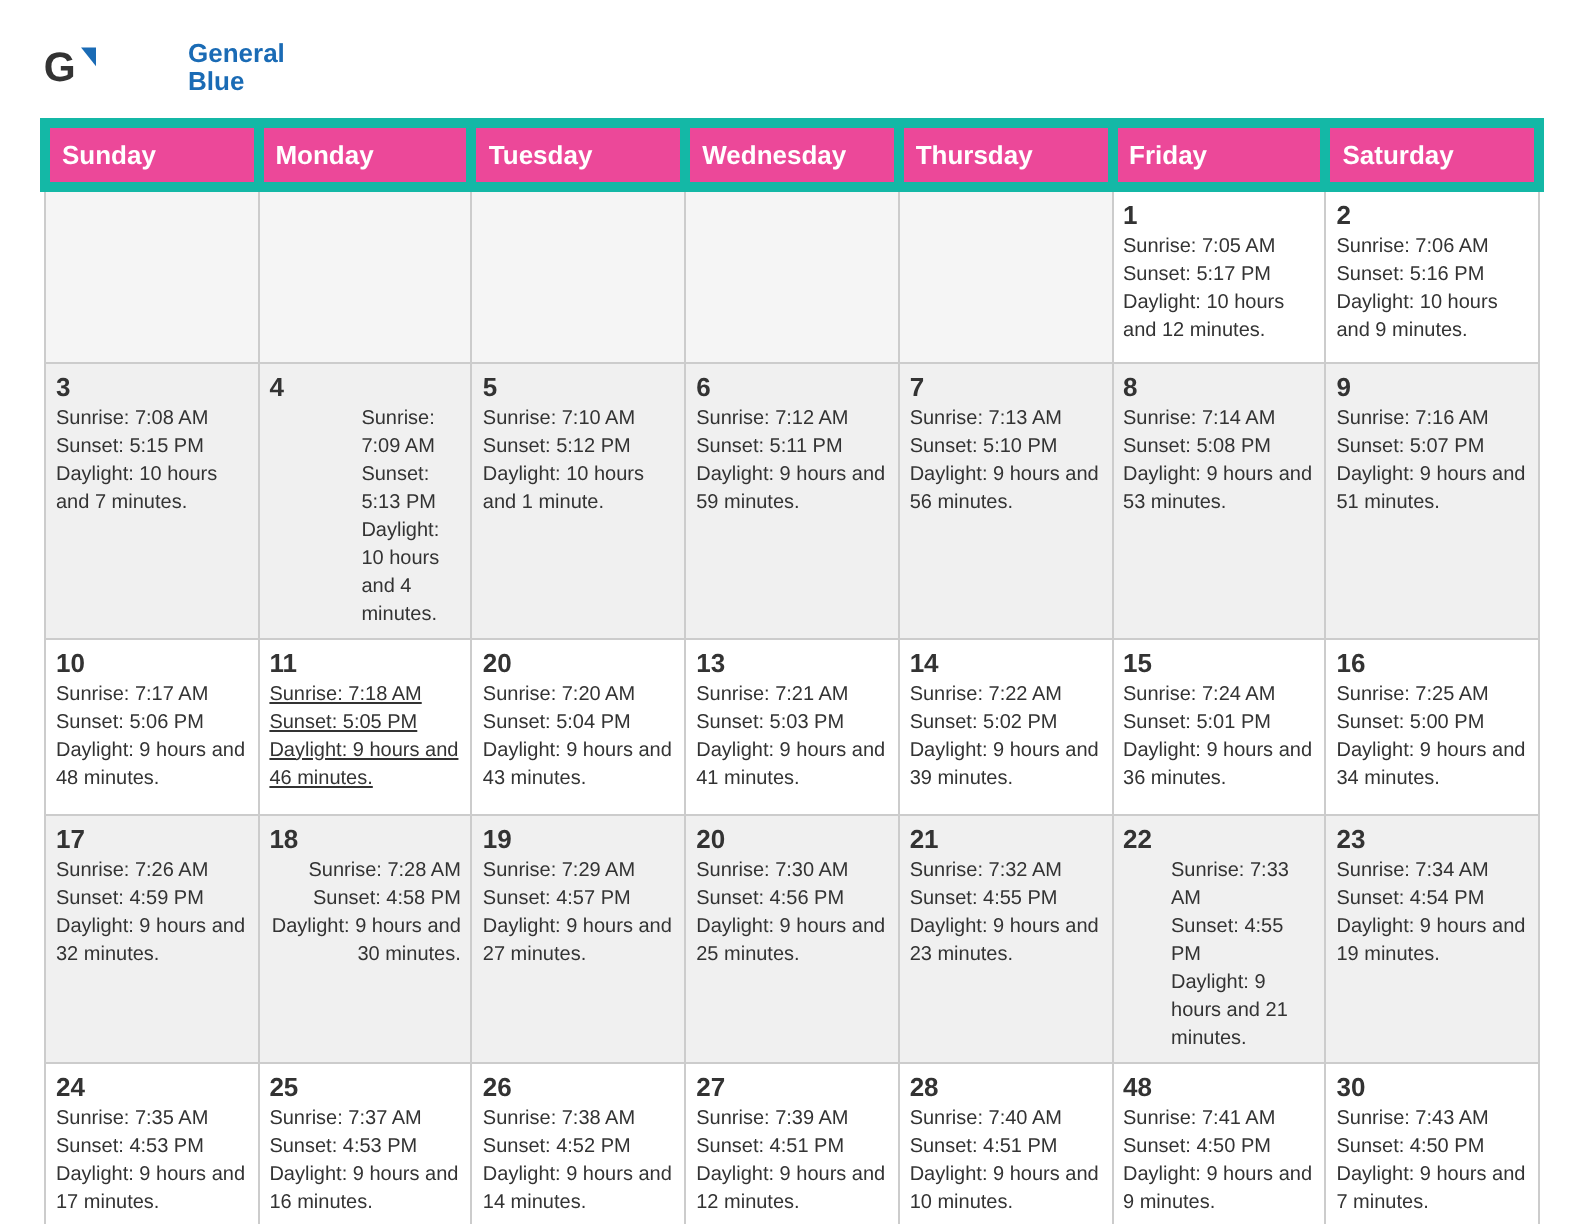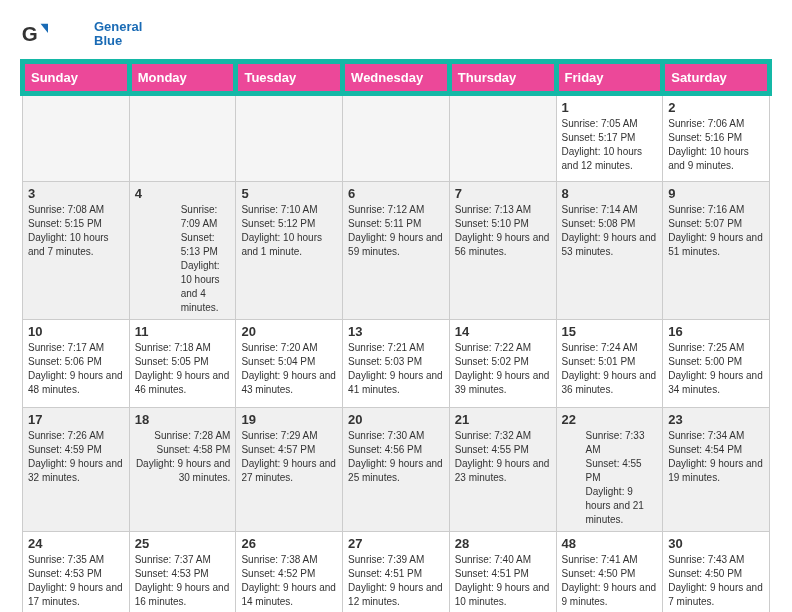--- a/index.html
+++ b/index.html
@@ -180,21 +180,21 @@
       </tr>
       <tr>
         <td>
           <div class="day-number">10</div>
           <div class="day-info" style="white-space: pre-line;">Sunrise: 7:17 AM
 Sunset: 5:06 PM
 Daylight: 9 hours and 48 minutes.</div>
         </td>
         <td>
           <div class="day-number">11</div>
-          <div class="day-info" style="white-space: pre-line;">Sunrise: 7:18 AM
+          <div class="day-info" style="white-space: pre-line; text-decoration: underline;">Sunrise: 7:18 AM
 Sunset: 5:05 PM
 Daylight: 9 hours and 46 minutes.</div>
         </td>
         <td>
           <div class="day-number">20</div>
           <div class="day-info" style="white-space: pre-line;">Sunrise: 7:20 AM
 Sunset: 5:04 PM
 Daylight: 9 hours and 43 minutes.</div>
         </td>
         <td>

